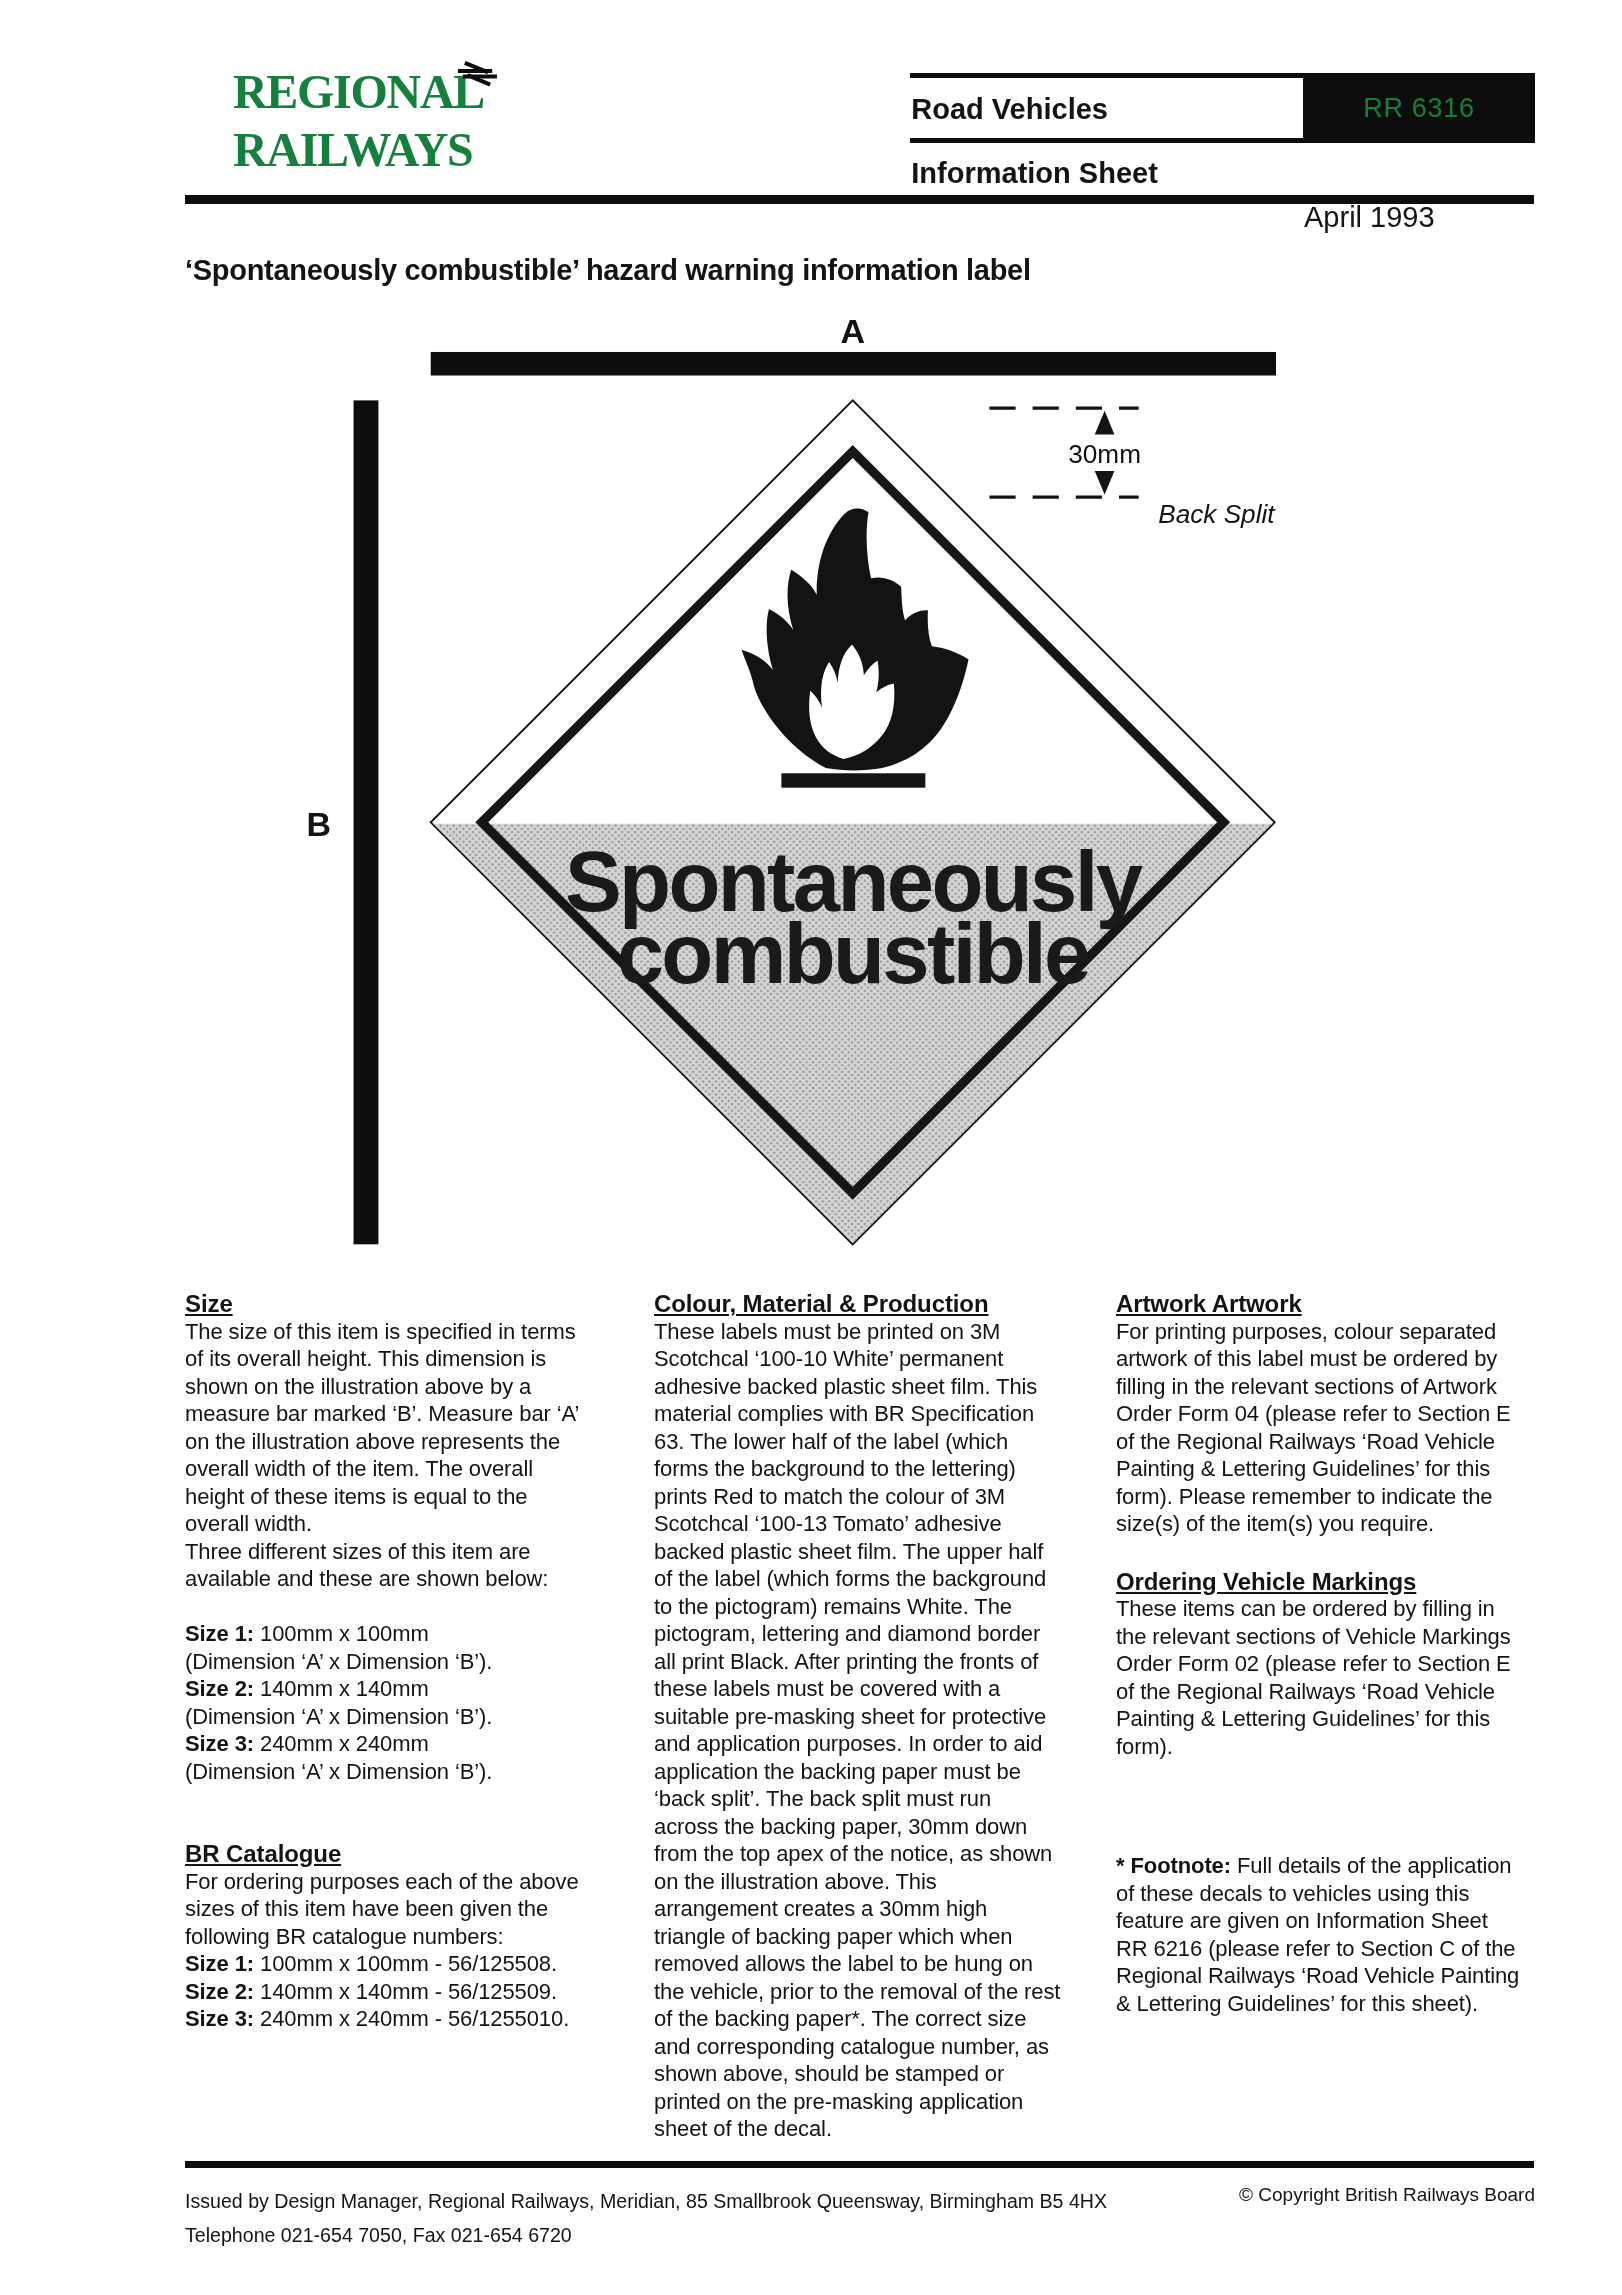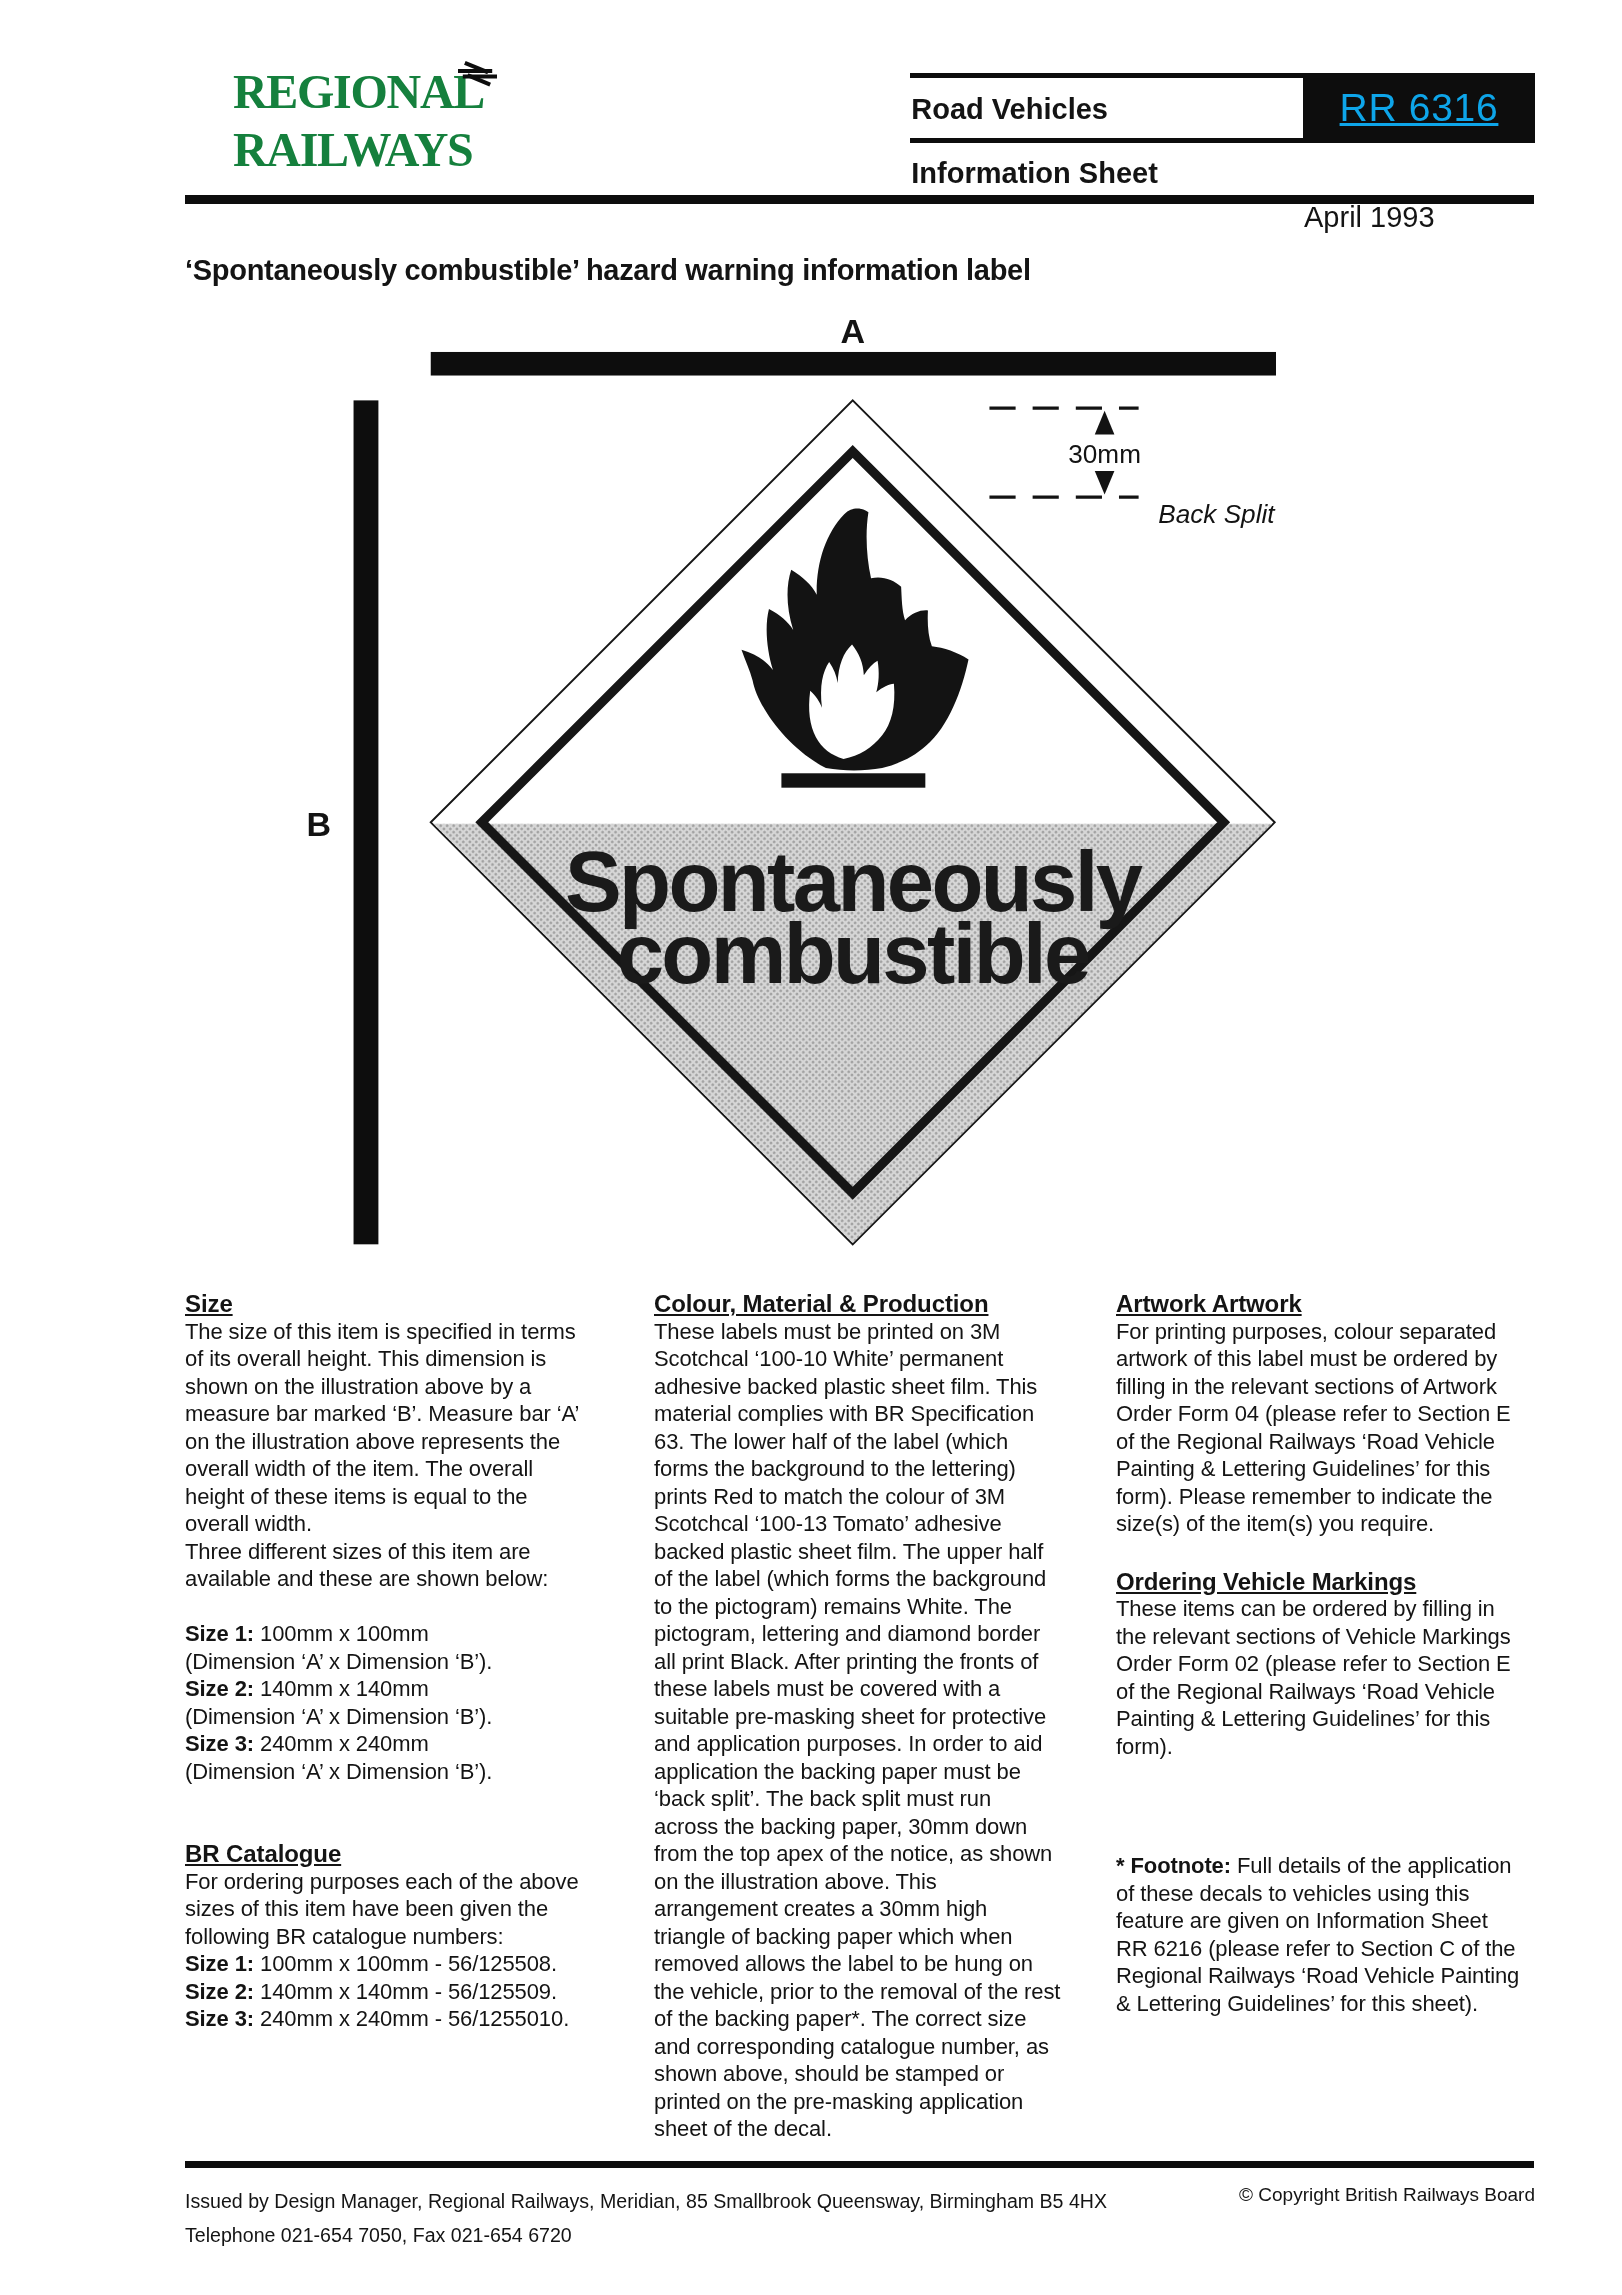--- a/index.html
+++ b/index.html
@@ -9,21 +9,21 @@
   .logo{position:absolute;left:185px;top:63px;font-family:"Liberation Serif",serif;
         font-weight:700;font-size:48px;line-height:58px;letter-spacing:-1.3px;color:#15803d;margin-left:48px;}
   .logo-mark{position:absolute;left:458px;top:60px;}
   .hdr{position:absolute;left:910px;top:73px;width:625px;}
   .hdr-rule{position:absolute;left:0;width:625px;height:4.6px;background:#0d0d0d;}
   .hdr-rule.r1{top:0;}
   .hdr-rule.r2{top:65px;}
   .hdr-row1-label{position:absolute;left:1.3px;top:19.6px;font-size:29px;font-weight:700;}
   .doc-box{position:absolute;left:393px;top:4.6px;width:232px;height:61px;background:#0d0d0d;
            display:flex;align-items:center;justify-content:center;}
-  .doc-box span{color:#0ea5e9;font-size:39px;font-weight:400;letter-spacing:0.7px;text-decoration:underline;}
+  .doc-box span{color:#15803d;font-size:27px;font-weight:400;letter-spacing:0.7px;}
   .hdr-row2-label{position:absolute;left:1.3px;top:84px;font-size:29px;font-weight:700;}
   .hdr-date{position:absolute;left:394px;top:84px;font-size:29px;margin-top:44px;}
   .thick-rule{position:absolute;left:185px;top:195px;width:1349px;height:8.5px;background:#0d0d0d;}
   
   .title{position:absolute;left:185px;top:254px;font-size:29px;font-weight:700;letter-spacing:-0.3px;}
   
   .diagram{position:absolute;left:0;top:0;width:1623px;height:2295px;}
   
   .col{position:absolute;top:1290px;font-size:22px;line-height:27.5px;letter-spacing:-0.1px;}
   .col h3{font-size:24px;line-height:27.5px;margin:0;font-weight:700;text-decoration:underline;}

